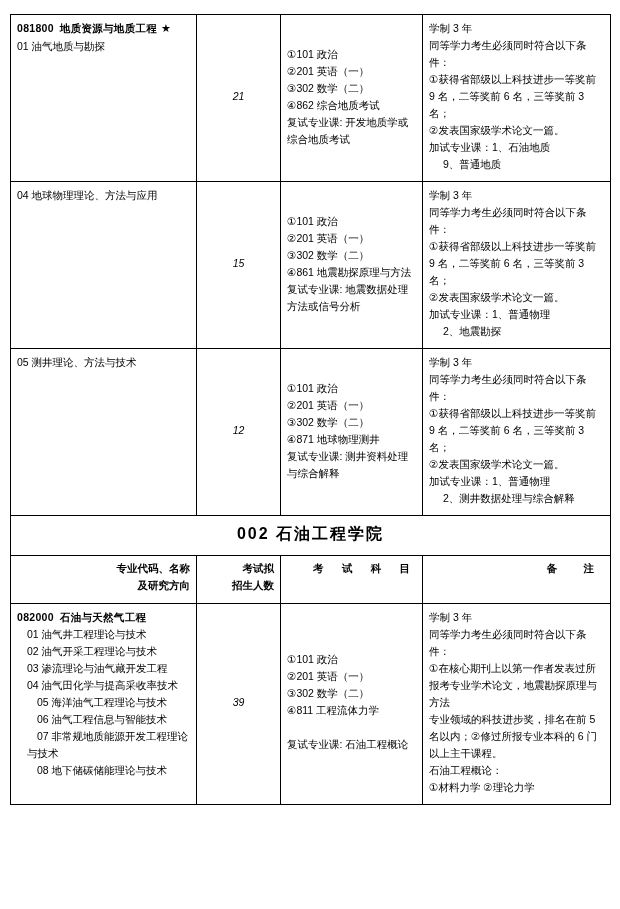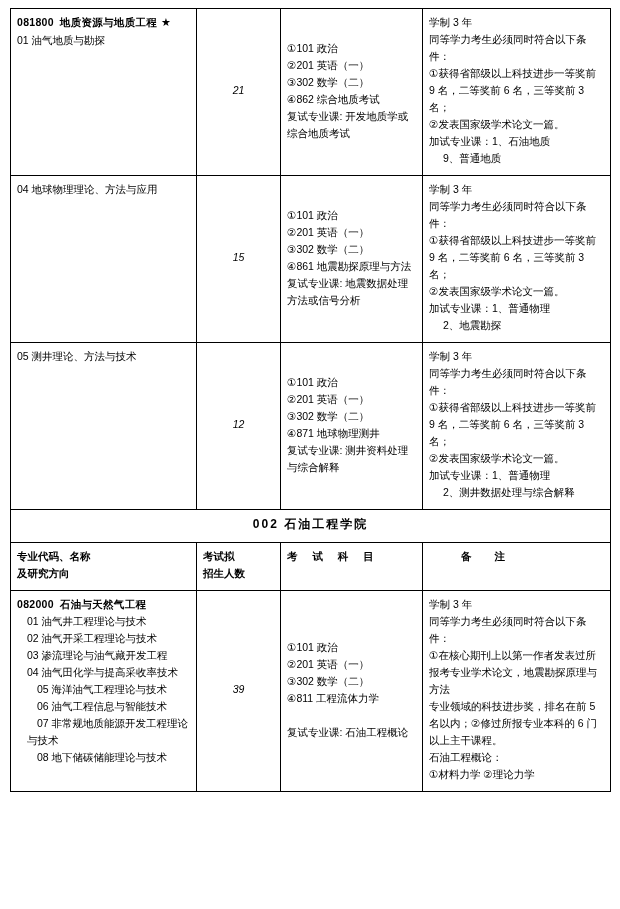--- a/index.html
+++ b/index.html
@@ -9,21 +9,21 @@
   }
   body {
     width: 620px;
     font-family: "Liberation Sans", "DejaVu Sans", sans-serif;
     color: #000000;
     font-size: 11px;
   }
   .page {
     width: 556px;
     box-sizing: border-box;
-    padding: 8px 10px 4px 10px;
+    padding: 14px 10px 4px 10px;
   }
   table.doc {
     width: 600px;
     border-collapse: collapse;
     table-layout: fixed;
   }
   table.doc td {
     border: 1px solid #000000;
     vertical-align: top;
     padding: 5px 6px 8px 6px;
@@ -62,31 +62,32 @@
   .indent2 { display: block; padding-left: 10px; }
   .indent3 { display: block; padding-left: 20px; }
   .sub-hang { display: block; padding-left: 14px; text-indent: 0; }
 
   .section-title-row td {
     text-align: center;
     padding: 12px 0 12px 0;
     vertical-align: middle;
   }
   .section-title {
-    font-size: 12px;
+    font-size: 16px;
     font-weight: bold;
     letter-spacing: 2px;
   }
   .hdr td {
-    text-align: left;
+    text-align: right;
     vertical-align: middle;
     font-weight: bold;
     font-size: 12px;
     padding: 5px 2px;
     line-height: 1.6;
+    font-family: Liberation Mono, monospace;
   }
   .hdr .sp {
     letter-spacing: 6px;
   }
   .hdr .sp2 {
     letter-spacing: 10px;
     margin-left: 32px;
   }
 </style>
 </head>

